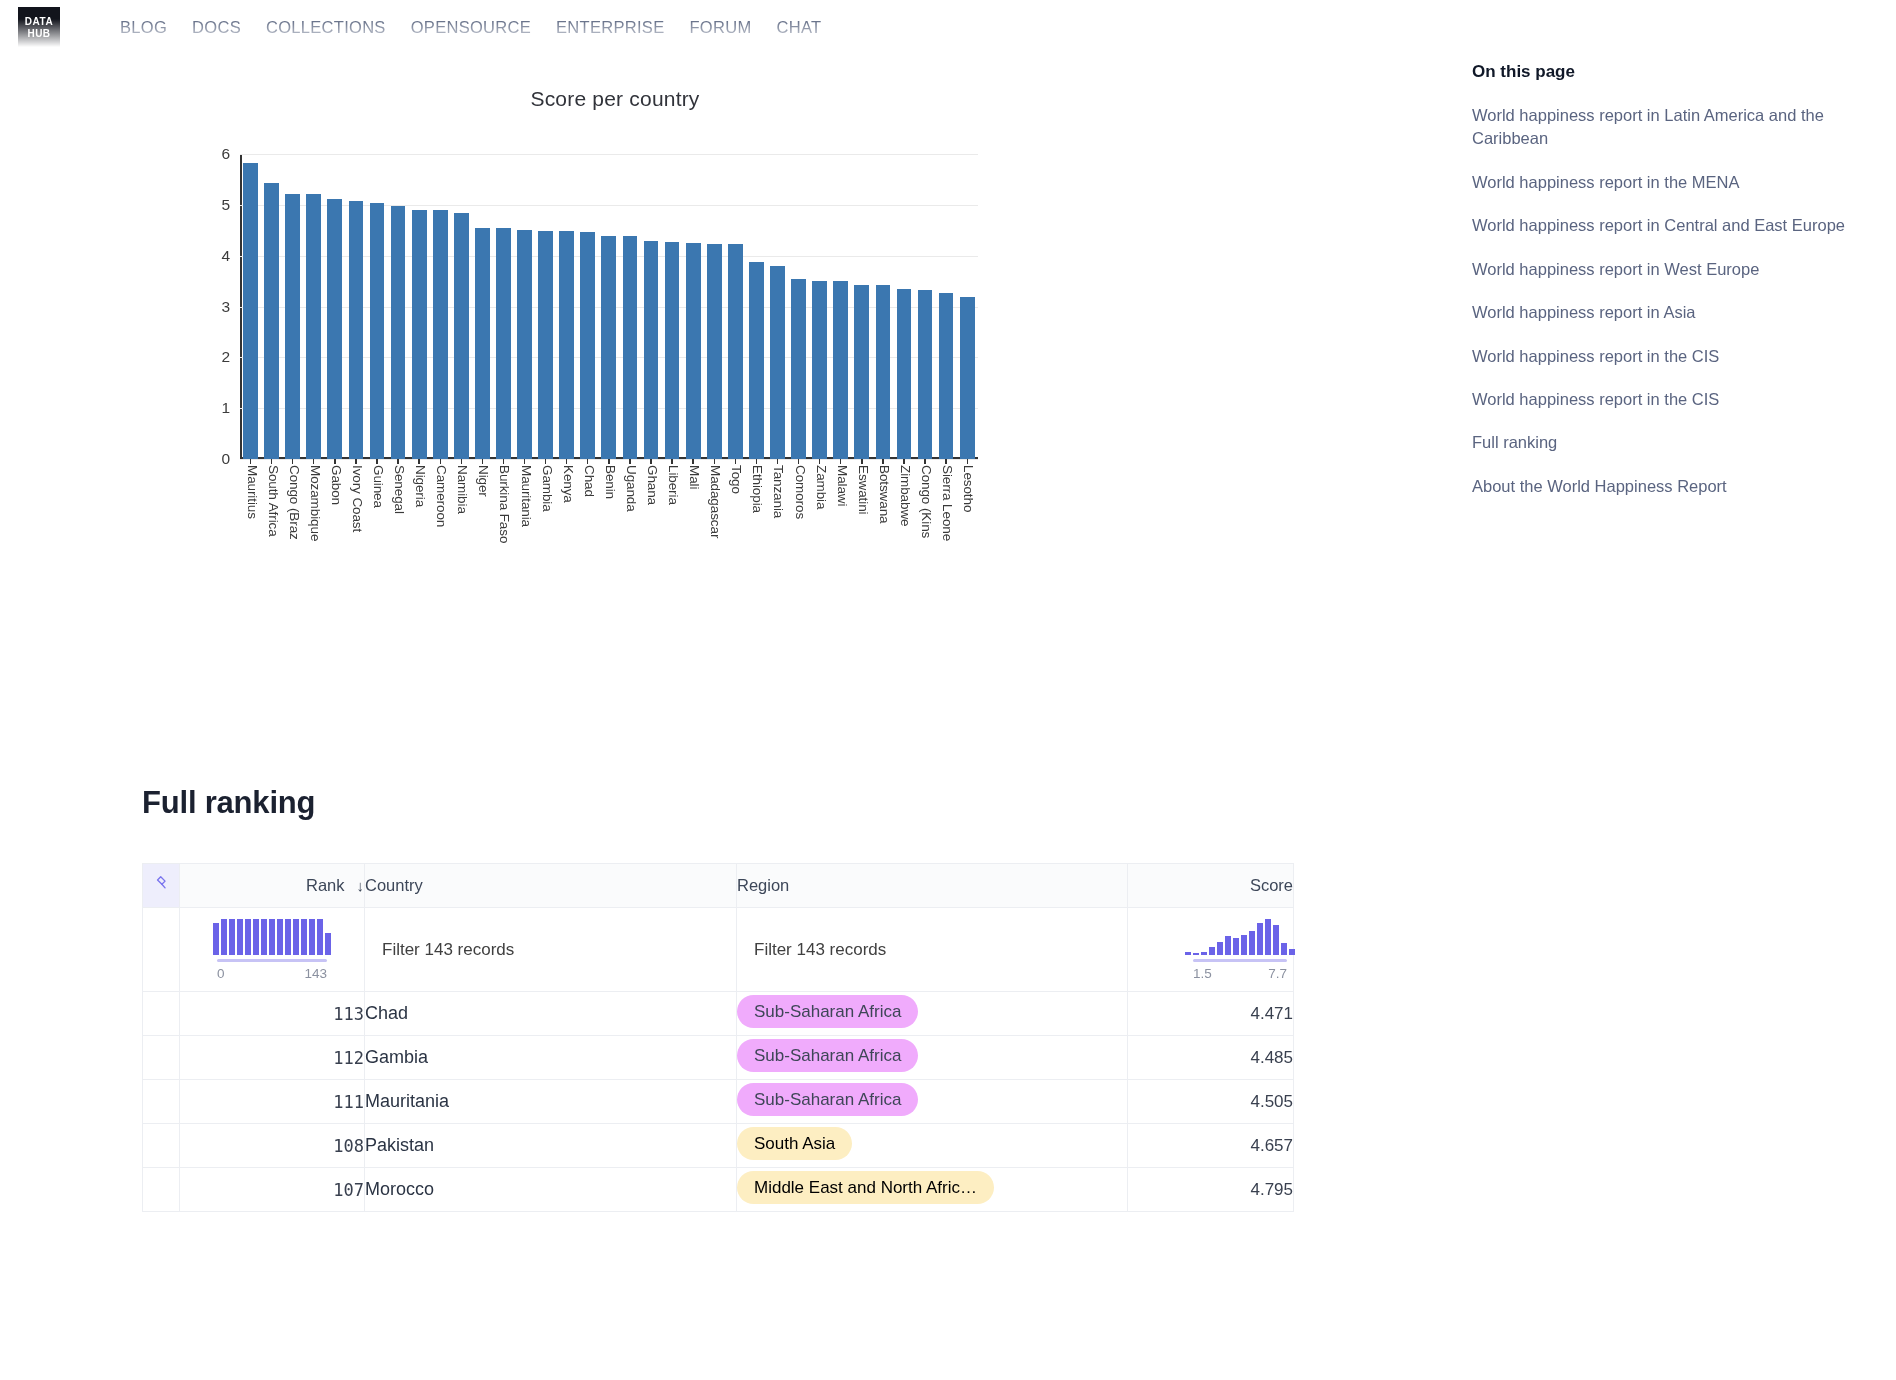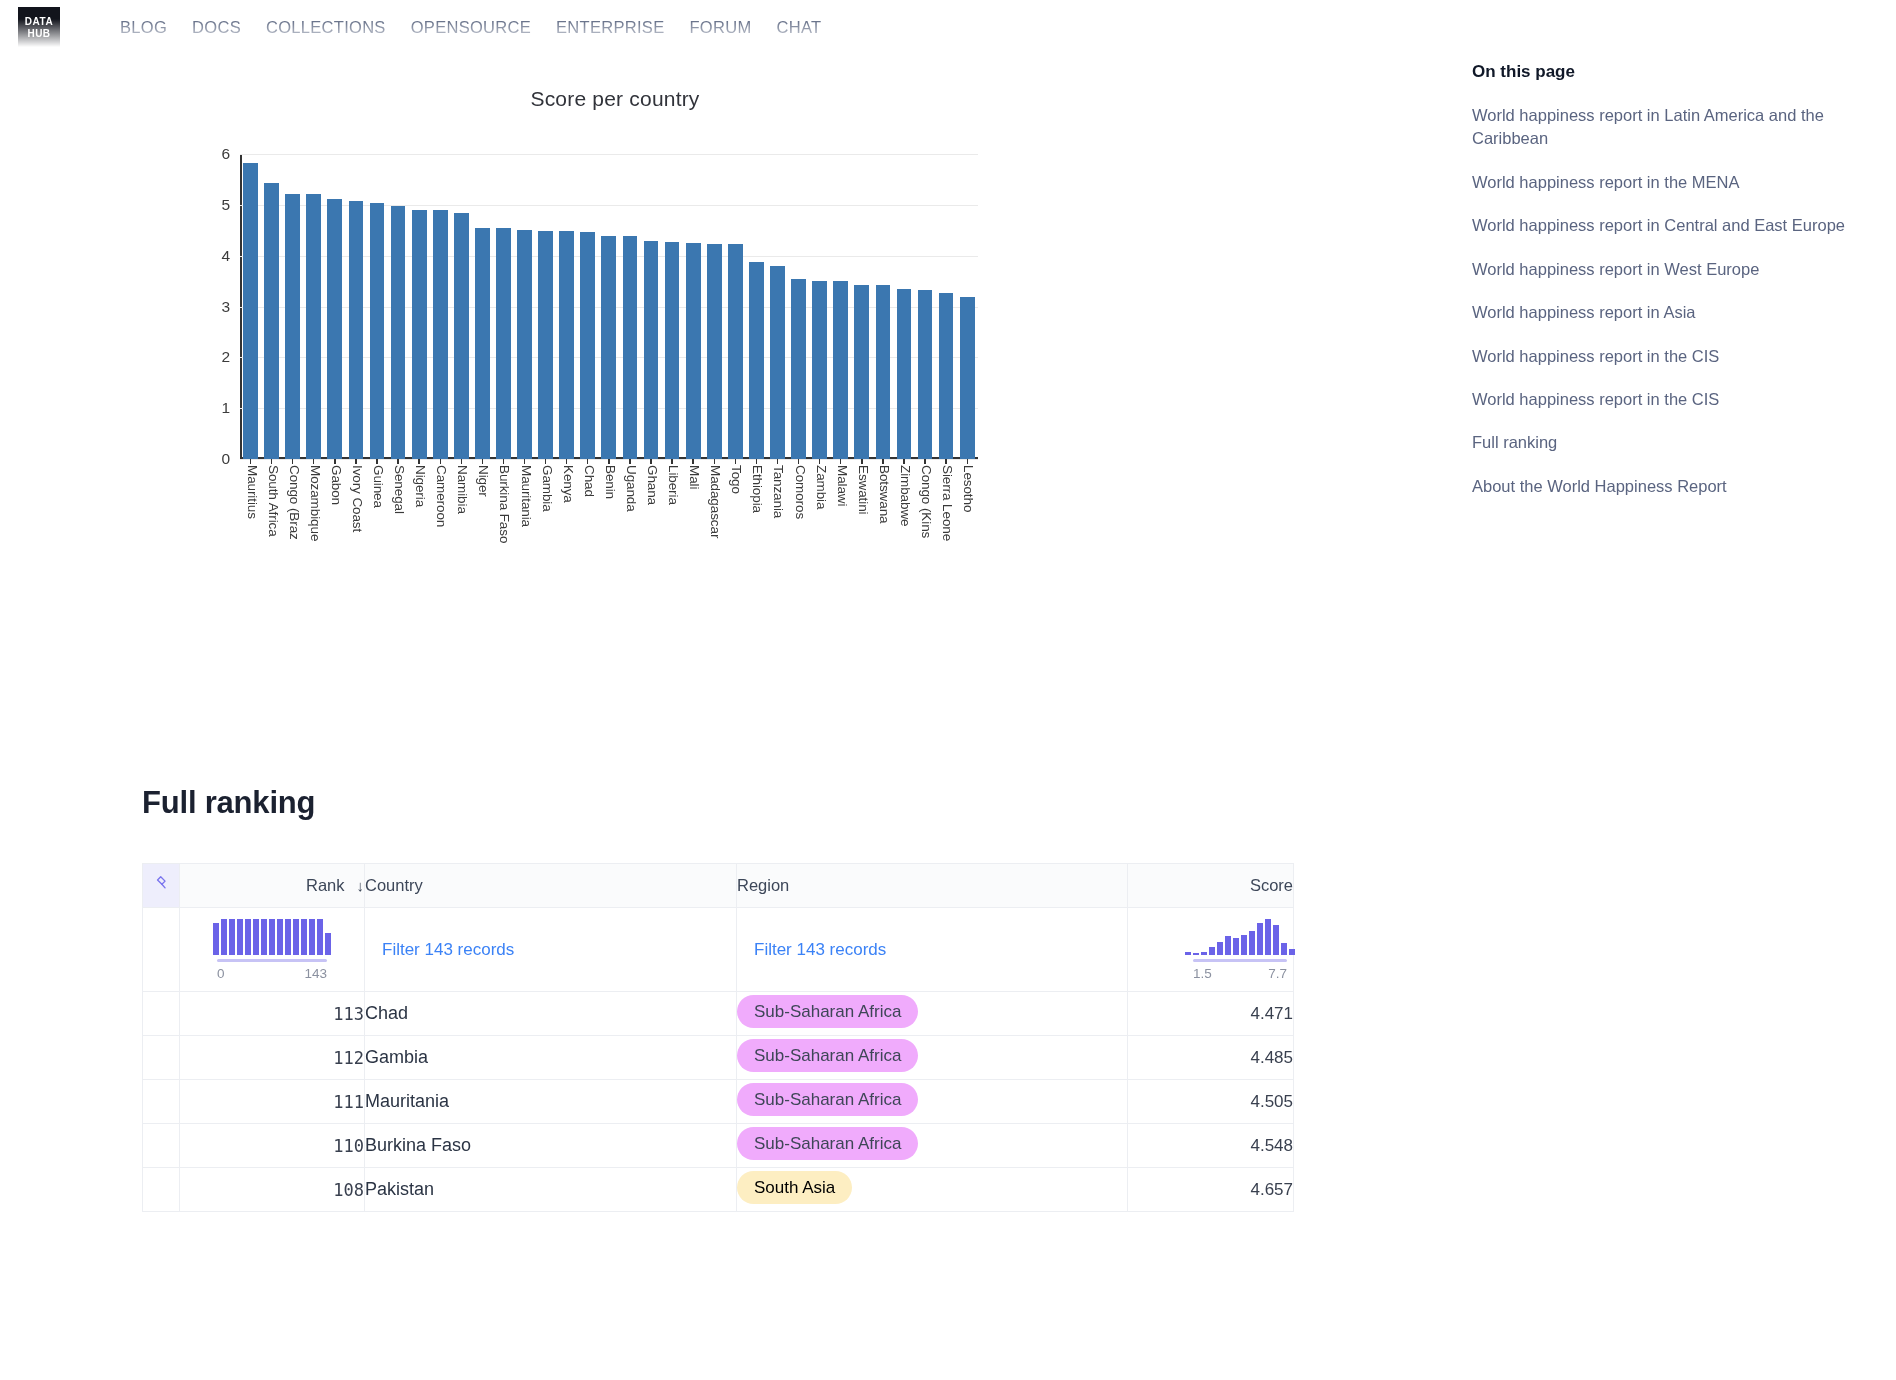--- a/index.html
+++ b/index.html
@@ -221,21 +221,21 @@
   }
   .histo-range {
     display: flex; justify-content: space-between;
     width: 100%;
     font-size: 13.5px; color: #8b91a0;
     margin-top: 4px;
   }
   .filter-text {
     padding-left: 17px;
     font-size: 17px;
-    color: #3b82f6;
+    color: #404040;
   }
   .rank-histo-wrap { width: 110px; margin: 0 auto 0 auto; }
   .score-histo-wrap { width: 100px; margin: 0 0 0 auto; padding-right: 6px; }
 
   
   tbody.rows td { height: 44px; vertical-align: middle; }
   td.rank-c {
     text-align: right; padding-right: 12px;
     font-size: 17px; color: #39404f;
     font-family: "DejaVu Sans Mono", monospace;
@@ -768,30 +768,30 @@
           </tr>
           <tr>
             <td></td>
             <td class="rank-c">111</td>
             <td class="country-c">Mauritania</td>
             <td class="region-c"><span class="badge gray">Sub-Saharan Africa</span></td>
             <td class="score-c">4.505</td>
           </tr>
           <tr>
             <td></td>
-            <td class="rank-c">110</td>
-            <td class="country-c">Burkina Faso</td>
-            <td class="region-c"><span class="badge gray">Sub-Saharan Africa</span></td>
-            <td class="score-c">4.548</td>
-          </tr>
-          <tr>
-            <td></td>
             <td class="rank-c">108</td>
             <td class="country-c">Pakistan</td>
             <td class="region-c"><span class="badge yellow">South Asia</span></td>
             <td class="score-c">4.657</td>
           </tr>
+          <tr>
+            <td></td>
+            <td class="rank-c">107</td>
+            <td class="country-c">Morocco</td>
+            <td class="region-c"><span class="badge yellow">Middle East and North Afric…</span></td>
+            <td class="score-c">4.795</td>
+          </tr>
         </tbody>
     </table>
   </div>
 
   <div class="fade-bottom"></div>
 </div>
 
 </body></html>

